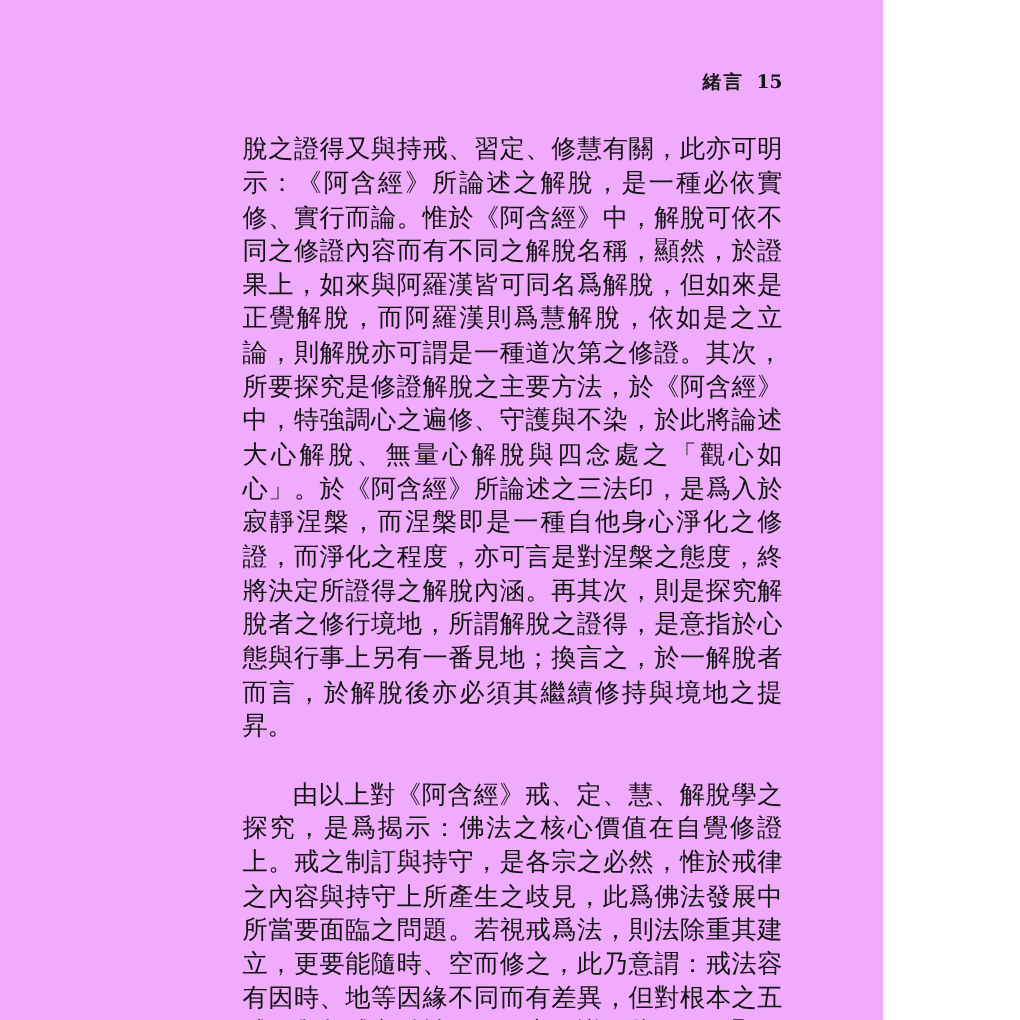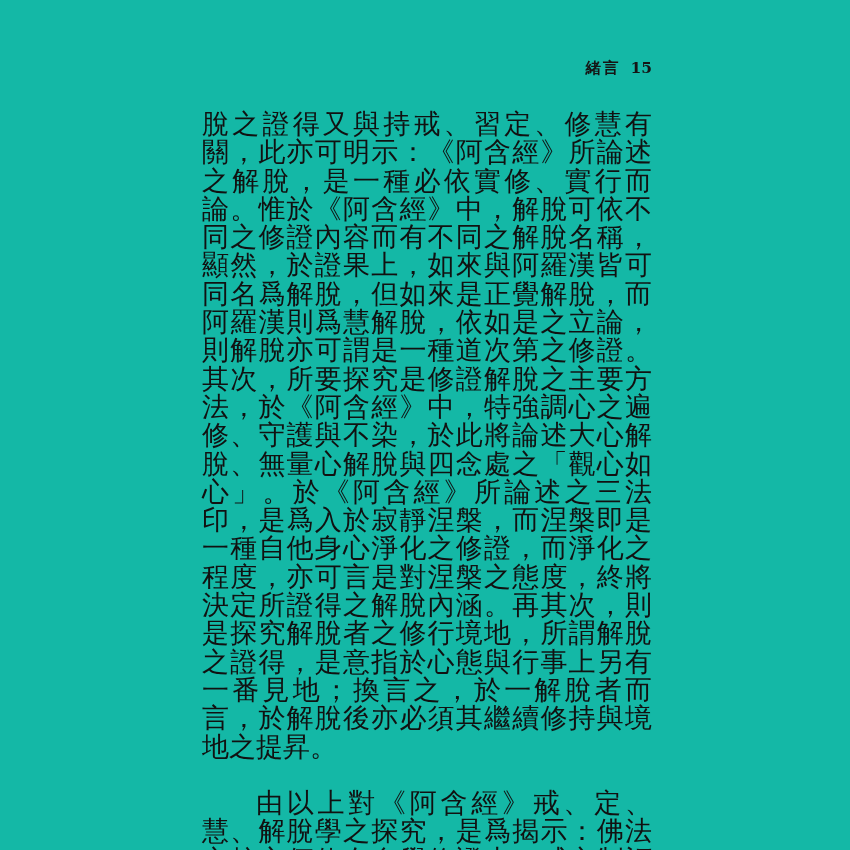--- a/index.html
+++ b/index.html
@@ -3,23 +3,23 @@
 <meta charset="utf-8">
 <style>
   html, body {
     margin: 0;
     padding: 0;
     background: #ffffff;
   }
 
   .page {
     position: relative;
-    width: 850px;
+    width: 736px;
     height: 850px;
-    background: #14b8a6;
+    background: #f0abfc;
     overflow: hidden;
     font-family: "DejaVu Serif", "Liberation Serif", serif;
     color: #0f0f0f;
   }
 
   
   .running-head {
     position: absolute;
     top: 58px;
     left: 200px;
@@ -44,21 +44,21 @@
   
   .text-block {
     position: absolute;
     top: 110px;
     left: 202px;
     width: 450px;
   }
 
   .para {
     margin: 0;
-    font-size: 27px;
+    font-size: 21px;
     line-height: 28.3px;
     text-align: justify;
     text-justify: inter-character;
     text-align-last: left;
     letter-spacing: 0px;
     word-break: break-all;
     color: #111111;
   }
 
   .para.indent {

